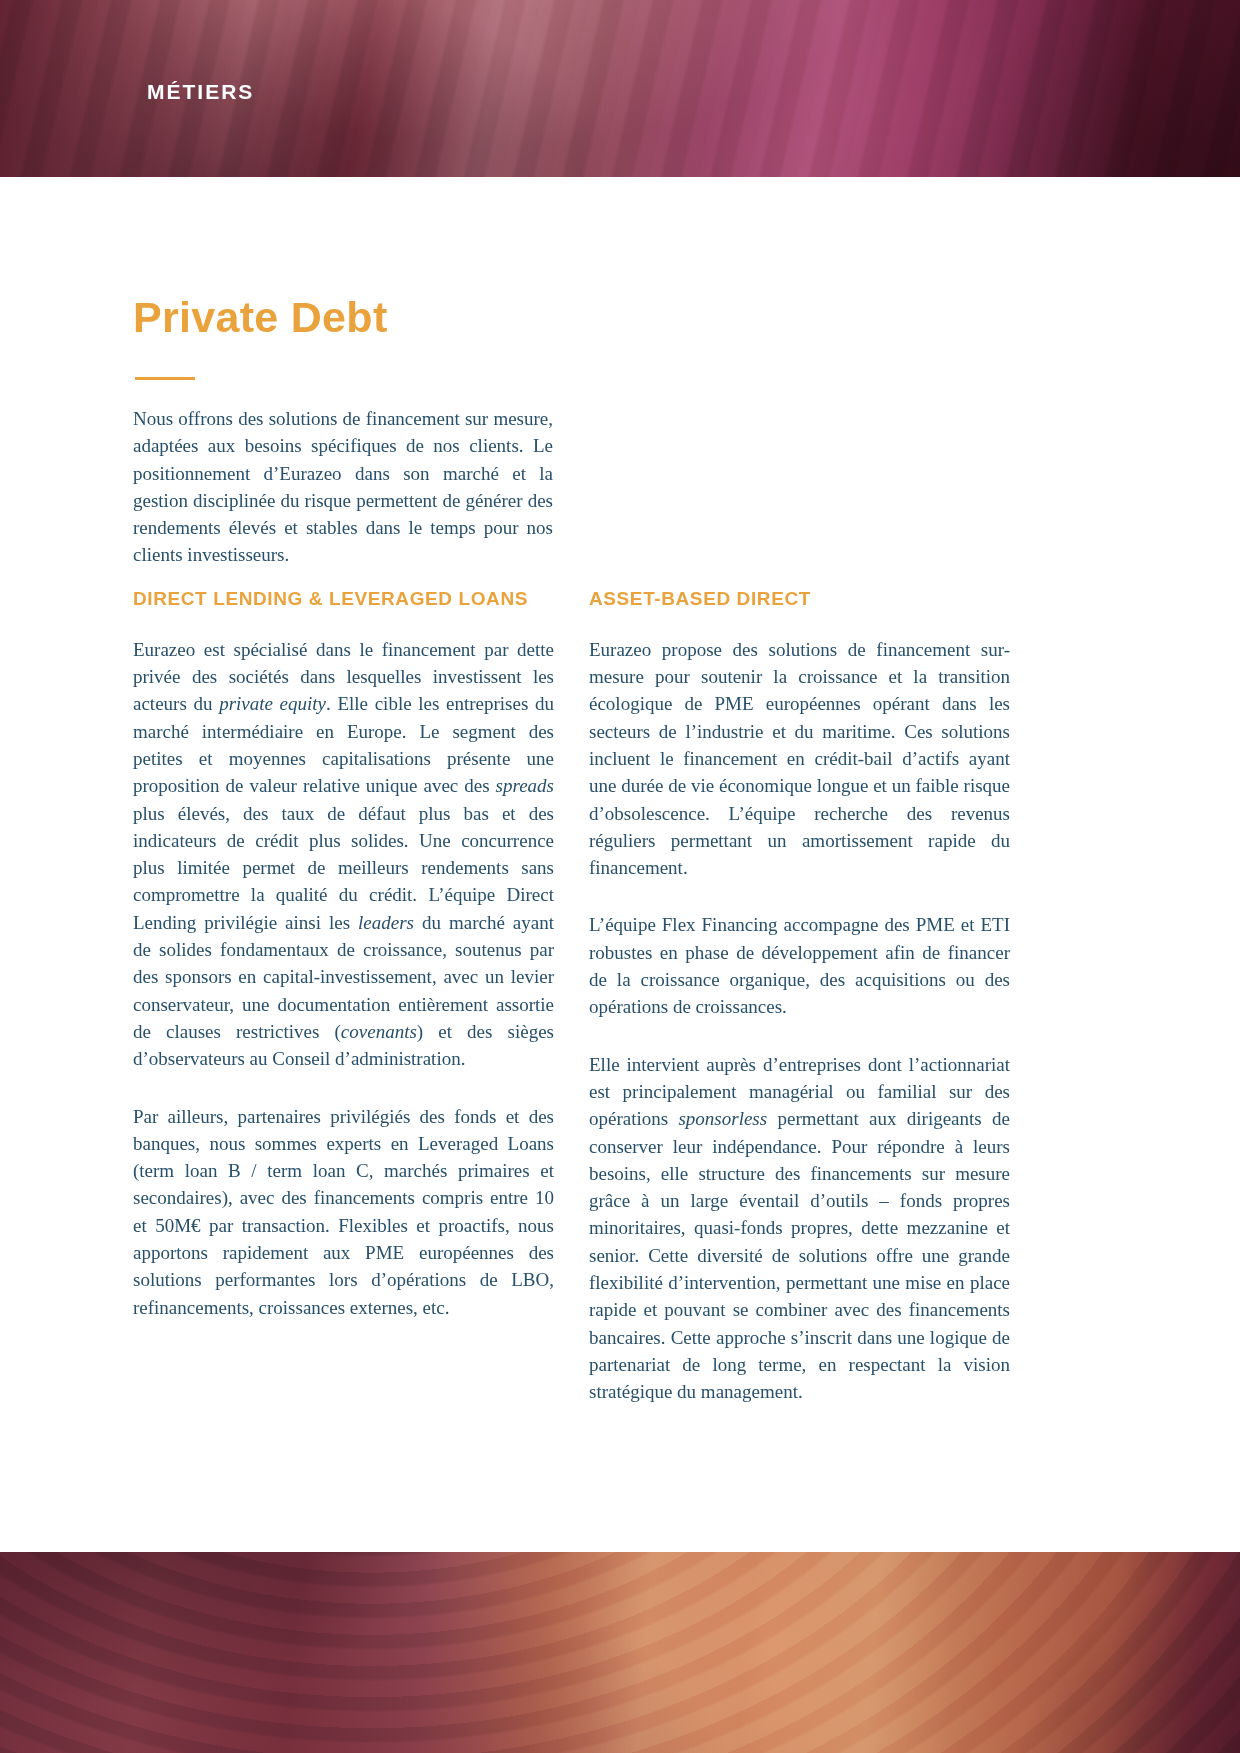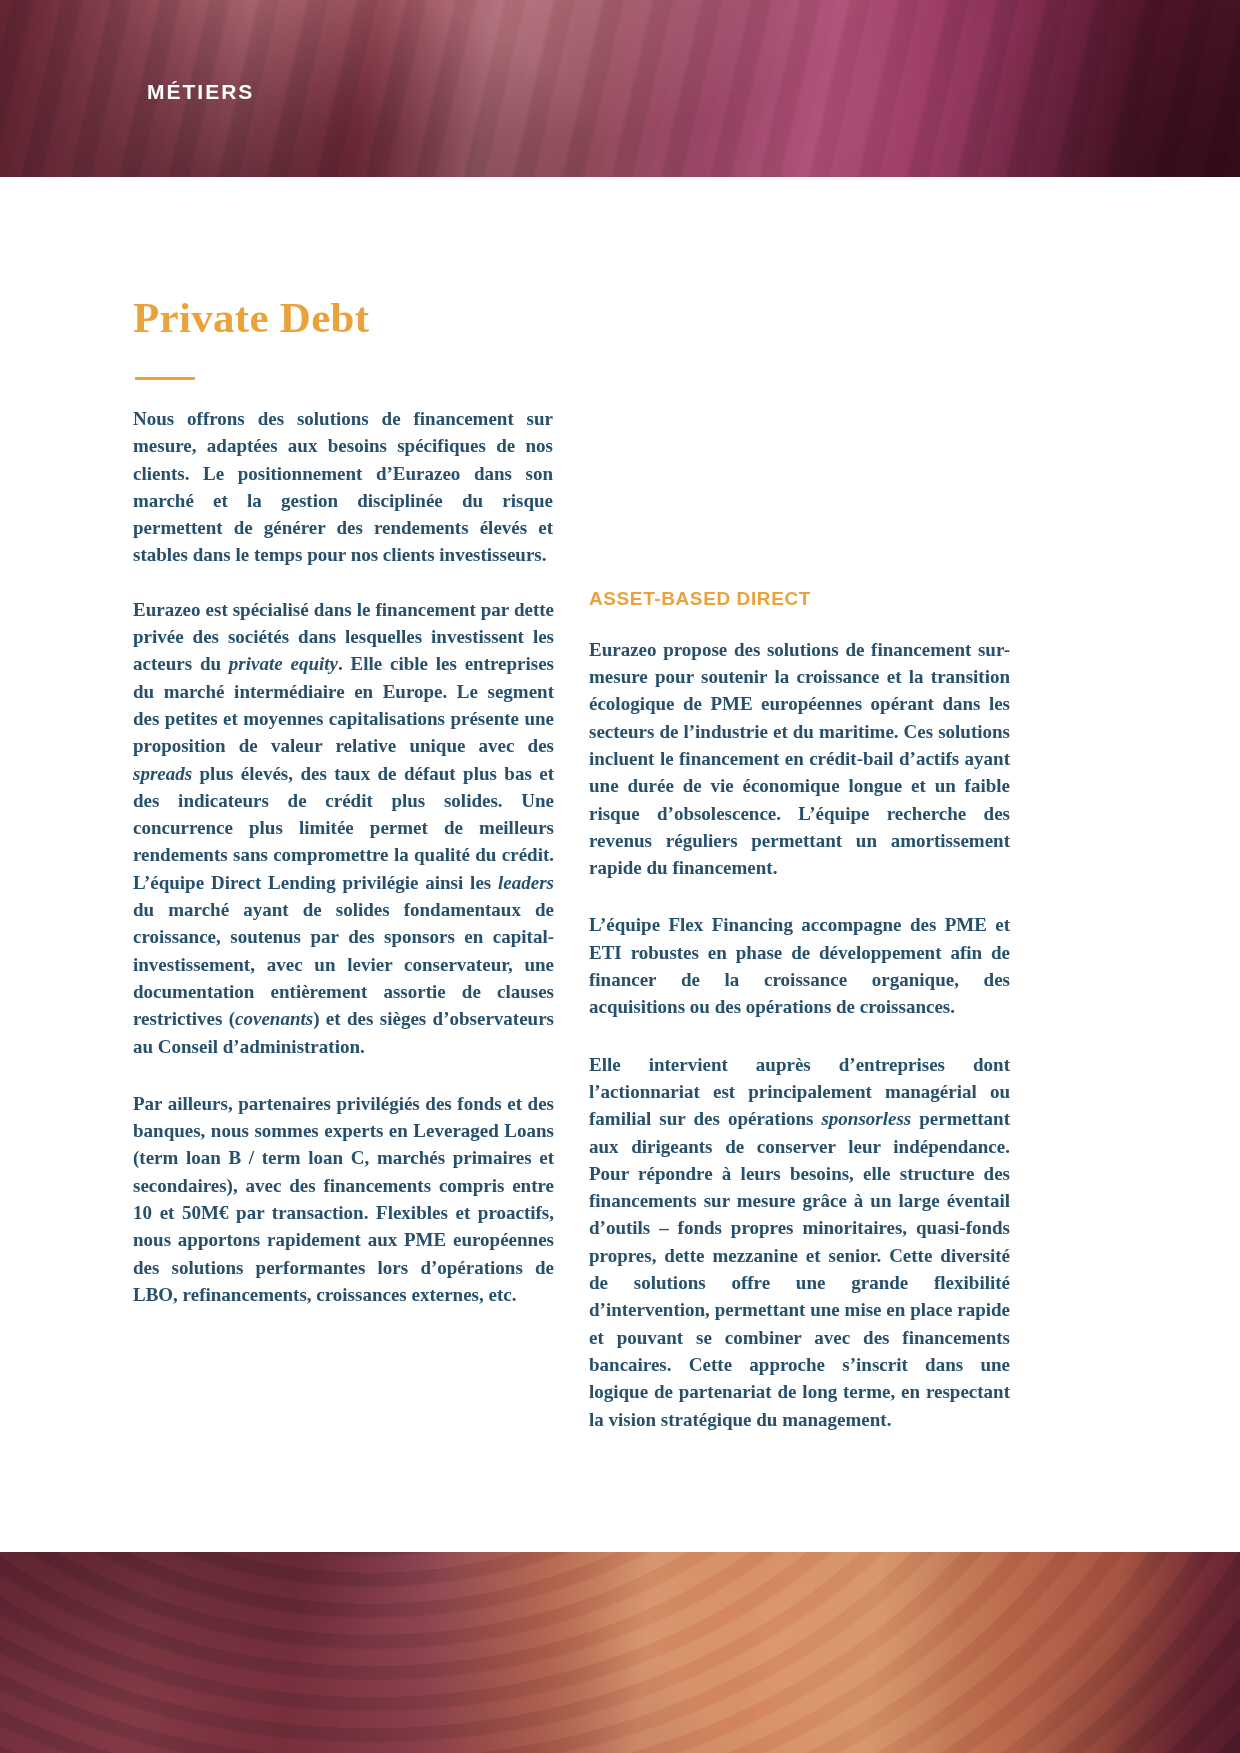--- a/index.html
+++ b/index.html
@@ -80,21 +80,21 @@
 
   
   .content {
     position: absolute;
     top: 177px;
     left: 133px;
     width: 877px;
   }
   .title {
     margin: 116px 0 0 0;
-    font-family: Liberation Serif, serif;
+    font-family: Liberation Sans, sans-serif;
     font-weight: 700;
     font-size: 43px;
     letter-spacing: 0.3px;
     color: var(--accent, #EAA33C);
   }
   .title-rule {
     width: 60px;
     height: 3px;
     margin: 35px 0 0 2px;
     background: var(--accent, #EAA33C);
@@ -117,26 +117,25 @@
   .col { width: 421px; }
   .heading {
     margin: 0 0 26px 0;
     font-family: "Liberation Sans", sans-serif;
     font-weight: 700;
     font-size: 19px;
     letter-spacing: 0.6px;
     color: var(--accent, #EAA33C);
   }
   .section-body p {
-    margin: 8px 0 30px 0;
+    margin: 0 0 30px 0;
     font-size: 19px;
     line-height: 27.3px;
     color: var(--body, #27506B);
     text-align: justify;
-    font-weight: bold;
   }
   .section-body p:last-child { margin-bottom: 0; }
   .section-body em { font-style: italic; }
   .sub-section { margin-top: 30px; }
 </style>
 </head>
 <body>
 
 <div class="page">
 
@@ -148,20 +147,21 @@
     <h1 class="title">Private Debt</h1>
     <div class="title-rule"></div>
 
     <div class="intro section-body">
         <p>Nous offrons des solutions de financement sur mesure, adaptées aux besoins spécifiques de nos clients. Le positionnement d’Eurazeo dans son marché et la gestion disciplinée du risque permettent de générer des rendements élevés et stables dans le temps pour nos clients investisseurs.</p>
       </div>
 
     <div class="columns">
 
       <section class="col">
+        <h2 class="heading">DIRECT LENDING &amp; LEVERAGED LOANS</h2>
         <div class="section-body">
             <p>Eurazeo est spécialisé dans le financement par dette privée des sociétés dans lesquelles investissent les acteurs du <em>private equity</em>. Elle cible les entreprises du marché intermédiaire en Europe. Le segment des petites et moyennes capitalisations présente une proposition de valeur relative unique avec des <em>spreads</em> plus élevés, des taux de défaut plus bas et des indicateurs de crédit plus solides. Une concurrence plus limitée permet de meilleurs rendements sans compromettre la qualité du crédit. L’équipe Direct Lending privilégie ainsi les <em>leaders</em> du marché ayant de solides fondamentaux de croissance, soutenus par des sponsors en capital-investissement, avec un levier conservateur, une documentation entièrement assortie de clauses restrictives (<em>covenants</em>) et des sièges d’observateurs au Conseil d’administration.</p>
             <p>Par ailleurs, partenaires privilégiés des fonds et des banques, nous sommes experts en Leveraged Loans (term loan B / term loan C, marchés primaires et secondaires), avec des financements compris entre 10 et 50M€ par transaction. Flexibles et proactifs, nous apportons rapidement aux PME européennes des solutions performantes lors d’opérations de LBO, refinancements, croissances externes, etc.</p>
           </div>
       </section>
 
       <section class="col">
         <h2 class="heading">ASSET-BASED DIRECT</h2>
         <div class="section-body">
             <p>Eurazeo propose des solutions de financement sur-mesure pour soutenir la croissance et la transition écologique de PME européennes opérant dans les secteurs de l’industrie et du maritime. Ces solutions incluent le financement en crédit-bail d’actifs ayant une durée de vie économique longue et un faible risque d’obsolescence. L’équipe recherche des revenus réguliers permettant un amortissement rapide du financement.</p>

